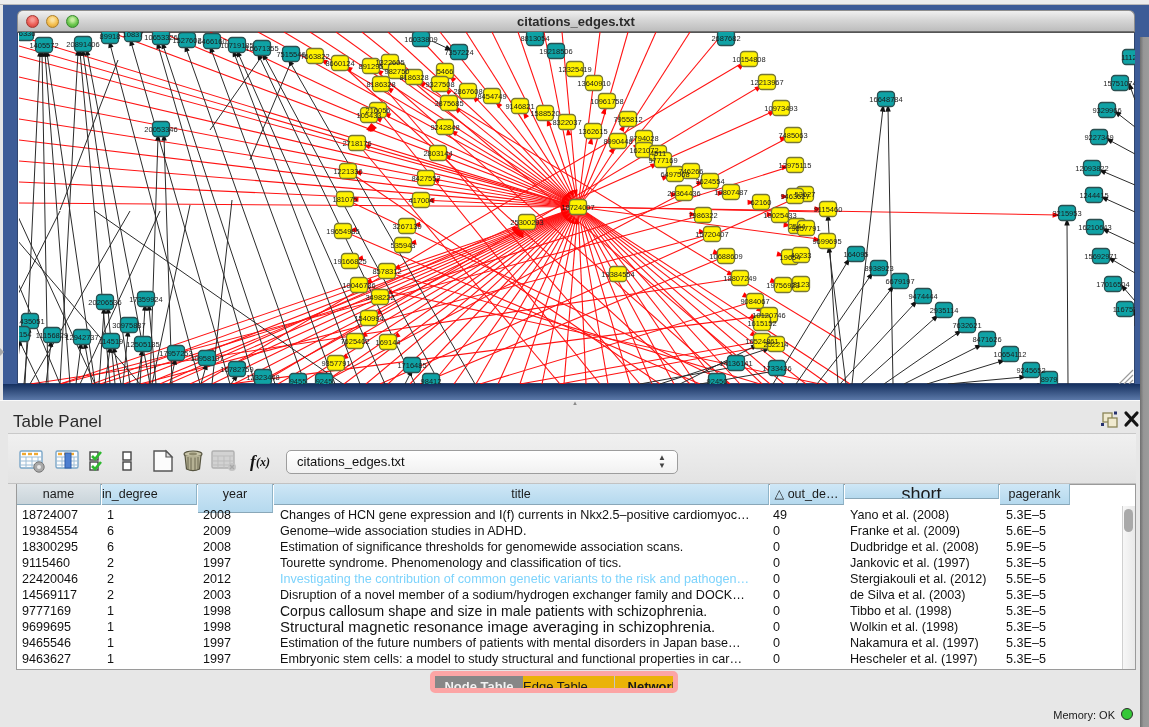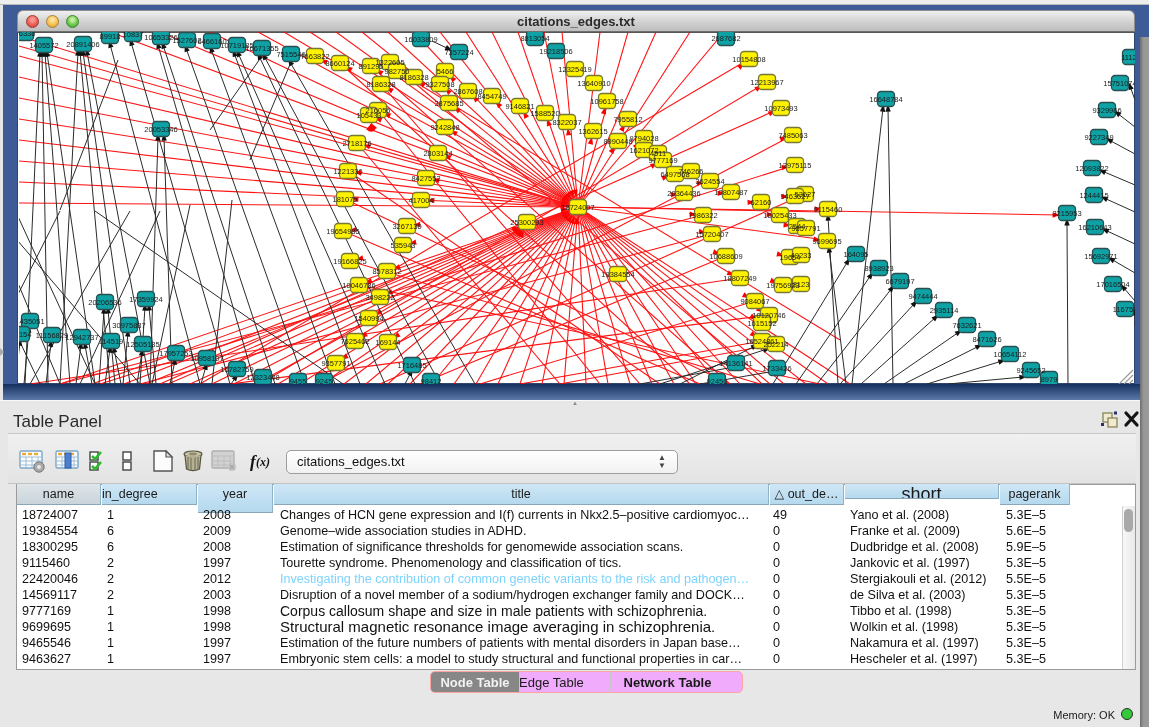--- a/index.html
+++ b/index.html
@@ -795,21 +795,21 @@
 <div style="position:absolute;left:107px;top:651px;width:89px;height:16px;font-size:12.6px;line-height:16px;color:#111;white-space:nowrap;overflow:hidden">1</div>
 <div style="position:absolute;left:203px;top:651px;width:69px;height:16px;font-size:12.6px;line-height:16px;color:#111;white-space:nowrap;overflow:hidden">1997</div>
 <div style="position:absolute;left:280px;top:651px;width:488px;height:16px;font-size:12.6px;line-height:16px;color:#111;white-space:nowrap;overflow:hidden">Embryonic stem cells: a model to study structural and functional properties in car…</div>
 <div style="position:absolute;left:773px;top:651px;width:70px;height:16px;font-size:12.6px;line-height:16px;color:#111;white-space:nowrap;overflow:hidden">0</div>
 <div style="position:absolute;left:850px;top:651px;width:148px;height:16px;font-size:12.6px;line-height:16px;color:#111;white-space:nowrap;overflow:hidden">Hescheler et al. (1997)</div>
 <div style="position:absolute;left:1006px;top:651px;width:83px;height:16px;font-size:12.6px;line-height:16px;color:#111;white-space:nowrap;overflow:hidden">5.3E–5</div>
 
 <div class="abs" style="left:1122px;top:506px;width:13px;height:163px;background:linear-gradient(90deg,#f7f7f7,#e9e9e9);border-left:1px solid #d0d0d0"></div>
 <div class="abs" style="left:1124px;top:509px;width:9px;height:23px;background:#a9a9a9;border-radius:5px"></div>
 
-<div class="abs" style="left:430px;top:671px;width:313px;height:22px;border:1px solid #fca5a5;border-radius:5px;background:#f0abfc;overflow:hidden">
+<div class="abs" style="left:430px;top:671px;width:248px;height:22px;border:5px solid #fca5a5;border-radius:5px;background:#eab308;overflow:hidden">
   <div style="position:absolute;left:0;top:0;width:88px;height:22px;background:#878787;color:#f2f2f2;font-size:13px;font-weight:bold;text-align:center;line-height:21px">Node Table</div>
   <div style="position:absolute;left:88px;top:0;width:92px;height:22px;border-right:1px solid #c5c5c5;color:#1a1a1a;font-size:13px;font-weight:normal;text-align:left;line-height:21px">Edge Table</div>
   <div style="position:absolute;left:180px;top:0;width:113px;height:22px;color:#1a1a1a;font-size:13px;font-weight:bold;text-align:center;line-height:21px">Network Table</div>
 </div>
 
 <div class="abs" style="left:1000px;top:709px;width:115px;text-align:right;font-size:11px;color:#1a1a1a">Memory: OK</div>
 <div class="abs" style="left:1121px;top:708px;width:12px;height:12px;border-radius:50%;background:#35c838;border:1.5px solid #2d2d2d"></div>
 
 <div class="abs" style="left:0px;top:348px;width:0;height:0;border-top:4px solid transparent;border-bottom:4px solid transparent;border-left:4px solid #a9a9a9"></div>
 </body></html>

